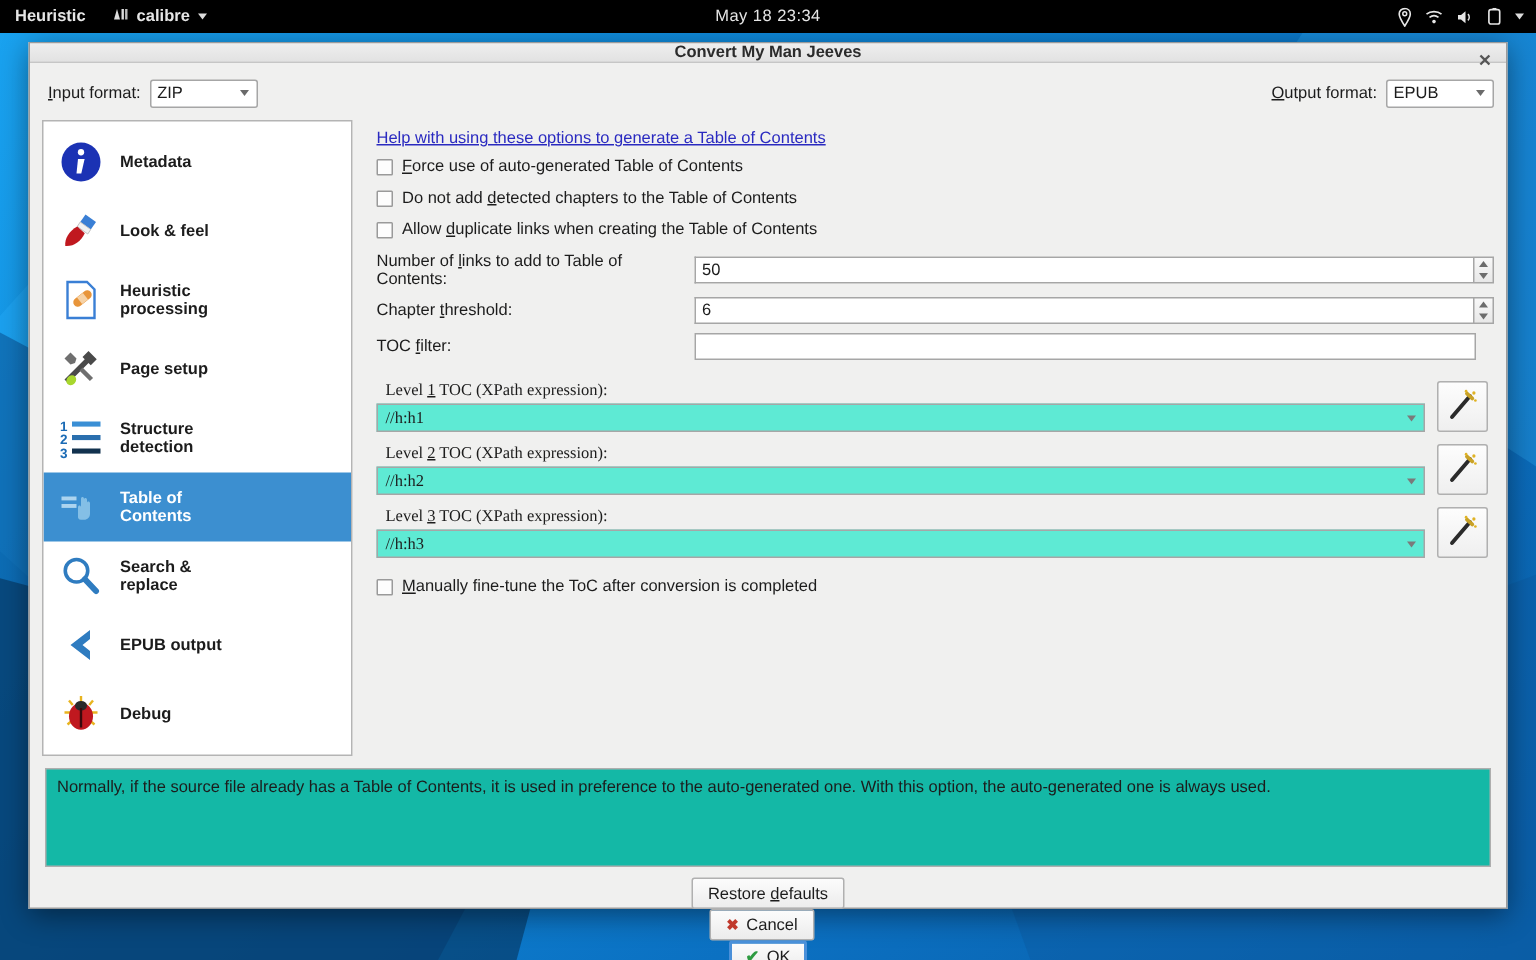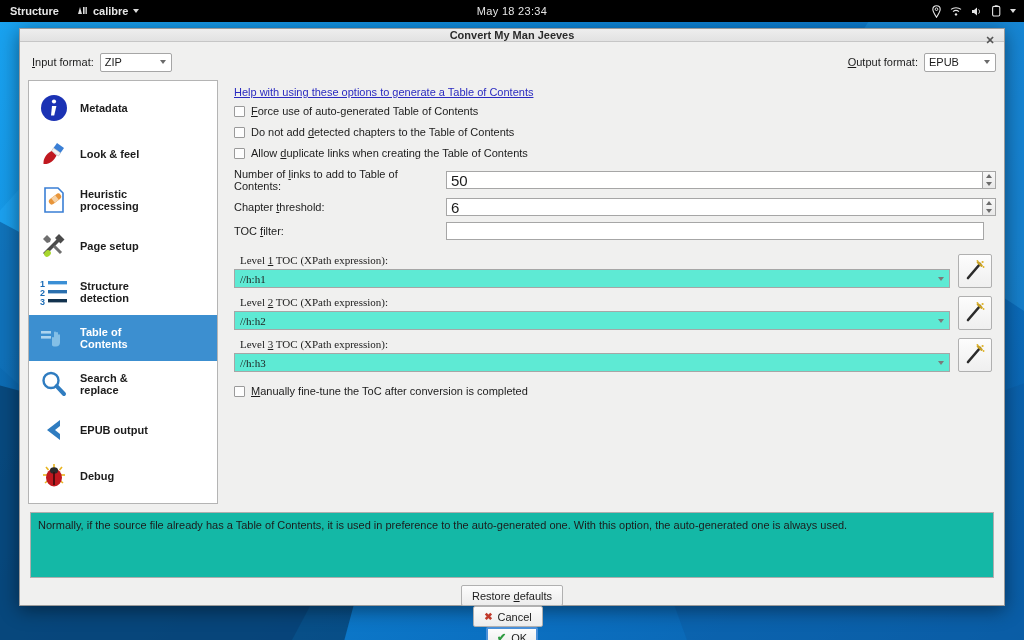--- a/index.html
+++ b/index.html
@@ -81,21 +81,21 @@
     width:0;height:0;border-left:3.5px solid transparent;border-right:3.5px solid transparent;
     border-top:4px solid #6a6a6a;
   }
   .spacer { flex:1; }
 
   
   .main-split { flex:1; display:flex; gap:10px; min-height:0; }
 
   
   #sidebar {
-    width:190px; background:#fff; border:1px solid #b4b4b4;
+    width:207px; background:#fff; border:1px solid #b4b4b4;
     padding:4px 0; overflow:hidden;
   }
   .side-item {
     height:46px; display:flex; align-items:center; gap:9px;
     padding:0 6px 0 8px; cursor:pointer;
   }
   .side-item.selected { background:#3c8fd0; color:#fff; }
   .side-item .ico { width:34px; height:34px; flex:0 0 34px; display:flex;
                     align-items:center; justify-content:center; }
   .side-item .txt { font-size:11px; font-weight:bold; line-height:12px; }
@@ -108,21 +108,21 @@
   }
   .chk-row { display:flex; align-items:center; gap:6px; margin:0 0 9px 6px; cursor:pointer; }
   .chk {
     width:11px; height:11px; background:#fdfdfd; border:1px solid #9a9a9a;
     border-radius:1px; flex:0 0 11px;
   }
   .field-row { display:flex; align-items:center; margin:0 0 6px 6px; }
   .field-row .f-lbl { font-size:11px; }
   .txtinput {
     background:#fff; border:1px solid #a6a6a6; height:18px;
-    font-size:15px; padding:0 4px; display:flex; align-items:center;
+    font-size:11px; padding:0 4px; display:flex; align-items:center;
     color:#1c1c1c;
   }
   .spin { display:flex; align-items:stretch; flex:1; }
   .spin .txtinput { flex:1; border-right:none; }
   .spin-btns {
     width:14px; border:1px solid #a6a6a6; background:linear-gradient(#f8f8f8,#e8e8e8);
     display:flex; flex-direction:column; justify-content:space-between;
     align-items:center; padding:2px 0; cursor:pointer;
   }
   .spin-btns .tri-up { width:0;height:0;border-left:3px solid transparent;border-right:3px solid transparent;border-bottom:4px solid #6c6c6c; }
@@ -174,21 +174,21 @@
   <div class="wall-shape ws3"></div>
   <div class="wall-shape ws1"></div>
   <div class="wall-shape ws2"></div>
   <div class="wall-shape ws4"></div>
   <div class="wall-shape ws5"></div>
 </div>
 
 <div id="topbar">
   <div class="tb-left">
     <div class="tb-item">
-      <span>Structure</span>
+      <span>Heuristic</span>
     </div>
     <div class="tb-item">
       <span>
         <svg width="11" height="11" viewBox="0 0 11 11">
           <path d="M1 9 L3 2 L5 9 Z" fill="#dcdcdc"></path>
           <rect x="6" y="2" width="1.6" height="7" fill="#dcdcdc"></rect>
           <rect x="8.4" y="2" width="1.6" height="7" fill="#bdbdbd"></rect>
         </svg>
       </span>
       <span>calibre</span>

